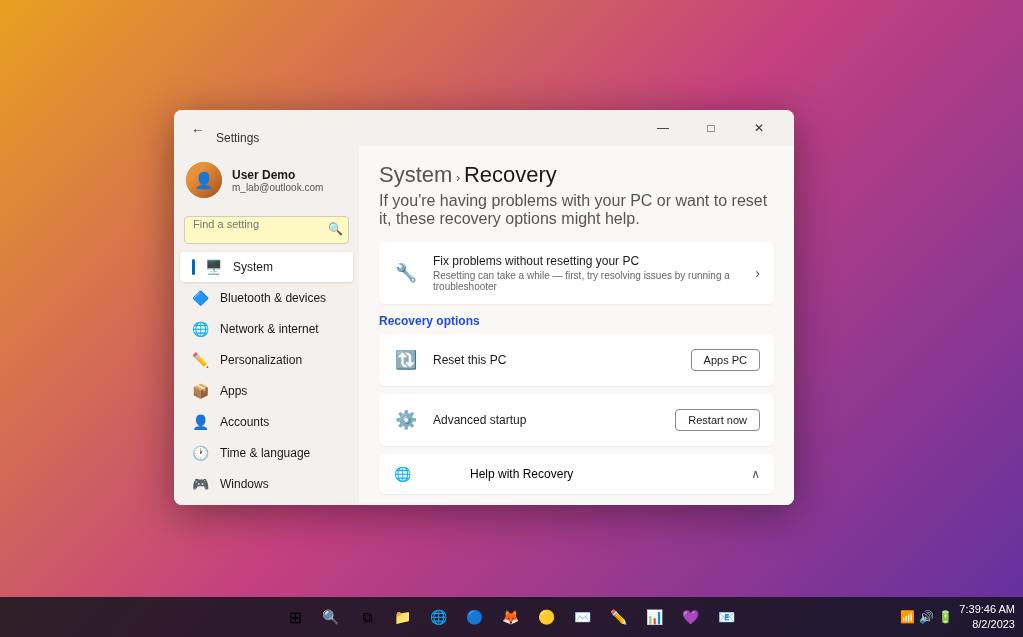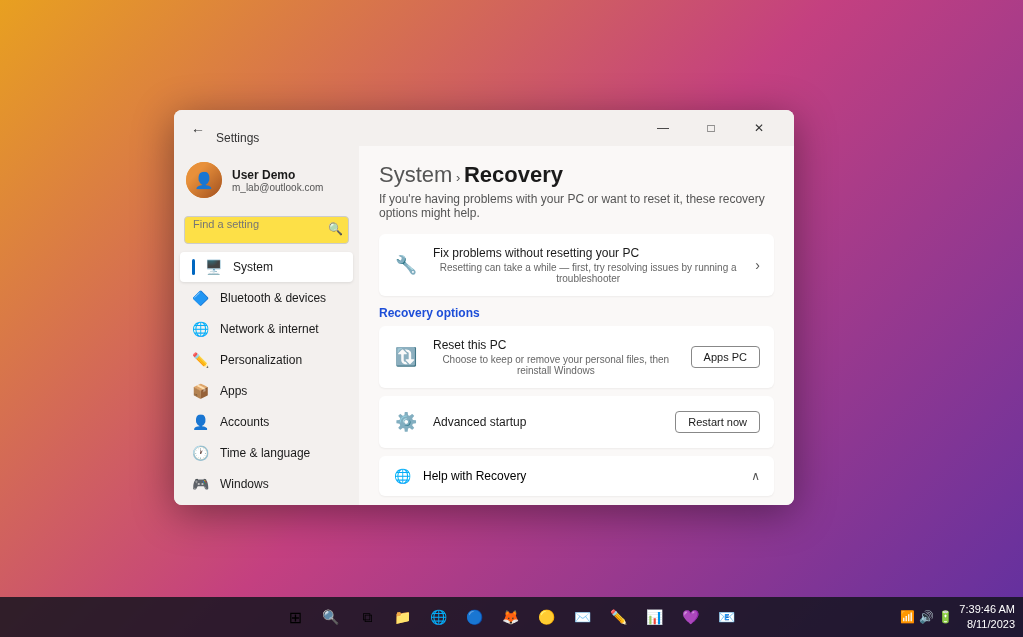--- a/index.html
+++ b/index.html
@@ -184,21 +184,21 @@
     
     .search-box {
       margin: 4px 10px 8px;
       position: relative;
     }
     .search-input {
       width: 100%;
       height: 28px;
       border-radius: 4px;
       border: 1px solid #ccc;
-      background: #fde047;
+      background: #fef9c3;
       padding: 0 28px 12px 8px;
       font-size: 11px;
       outline: none;
       color: #333;
     }
     .search-icon-inner {
       position: absolute;
       right: 6px;
       top: 50%;
       transform: translateY(-50%);
@@ -247,30 +247,30 @@
       background: #faf8f7;
     }
 
     .page-breadcrumb {
       font-size: 13px;
       color: #555;
       margin-bottom: 4px;
     }
     .page-breadcrumb span.current {
       font-size: 22px;
-      font-weight: 700;
+      font-weight: 400;
       color: #1a1a1a;
     }
     .page-breadcrumb span.parent {
       font-size: 22px;
       color: #555;
       font-weight: 400;
     }
     .page-subtitle {
-      font-size: 12px;
+      font-size: 16px;
       color: #555;
       margin-bottom: 14px;
     }
 
     
     .card {
       background: white;
       border-radius: 6px;
       padding: 12px 14px;
       margin-bottom: 8px;
@@ -284,21 +284,21 @@
       height: 28px;
       display: flex;
       align-items: center;
       justify-content: center;
       font-size: 18px;
       flex-shrink: 0;
       color: #0067c0;
     }
     .card-text { flex: 1; }
     .card-title { font-size: 12px; font-weight: 500; color: #1a1a1a; }
-    .card-desc { font-size: 10px; color: #666; margin-top: 2px; text-align: center; }
+    .card-desc { font-size: 10px; color: #666; margin-top: 2px; }
     .card-action {
       color: #555;
       font-size: 14px;
       flex-shrink: 0;
     }
 
     .section-title {
       font-size: 12px;
       font-weight: 600;
       color: #1d4ed8;
@@ -431,38 +431,37 @@
           </div>
           <div class="card-action">›</div>
         </div>
 
         <div class="section-title">Recovery options</div>
 
         <div class="card">
           <div class="card-icon">🔃</div>
           <div class="card-text">
             <div class="card-title">Reset this PC</div>
-            <div class="card-desc">Choose to keep or remove your personal files, then reinstall Windows</div>
           </div>
           <button class="btn-outline">Apps PC</button>
         </div>
 
         <div class="card">
           <div class="card-icon">⚙️</div>
           <div class="card-text">
             <div class="card-title">Advanced startup</div>
           </div>
           <button class="btn-outline">Restart now</button>
         </div>
 
 
         <div class="support-section">
           <div class="support-header">
             <div class="card-icon" style="width:20px;height:20px;font-size:14px;">🌐</div>
-            <span style="font-size:12px;font-weight:500;flex:1;">Help with Recovery</span>
+            <span style="font-size:12px;font-weight:500;flex:1;margin-left:47px;">Help with Recovery</span>
             <span style="font-size:12px;color:#555;">∧</span>
           </div>
 
         </div>
 
       </div>
     </div>
   </div>
 
   <div class="taskbar">
@@ -482,18 +481,18 @@
       <div class="taskbar-icon" style="font-size:14px;">📧</div>
     </div>
     <div class="taskbar-right">
       <div class="taskbar-sys-icons">
         <span style="font-size:12px;color:white;">📶</span>
         <span style="font-size:12px;color:white;">🔊</span>
         <span style="font-size:12px;color:white;">🔋</span>
       </div>
       <div class="taskbar-time">
         <div>7:39:46 AM</div>
-        <div>8/11/2023</div>
+        <div>8/2/2023</div>
       </div>
     </div>
   </div>
 
 </div>
 
 </body></html>

